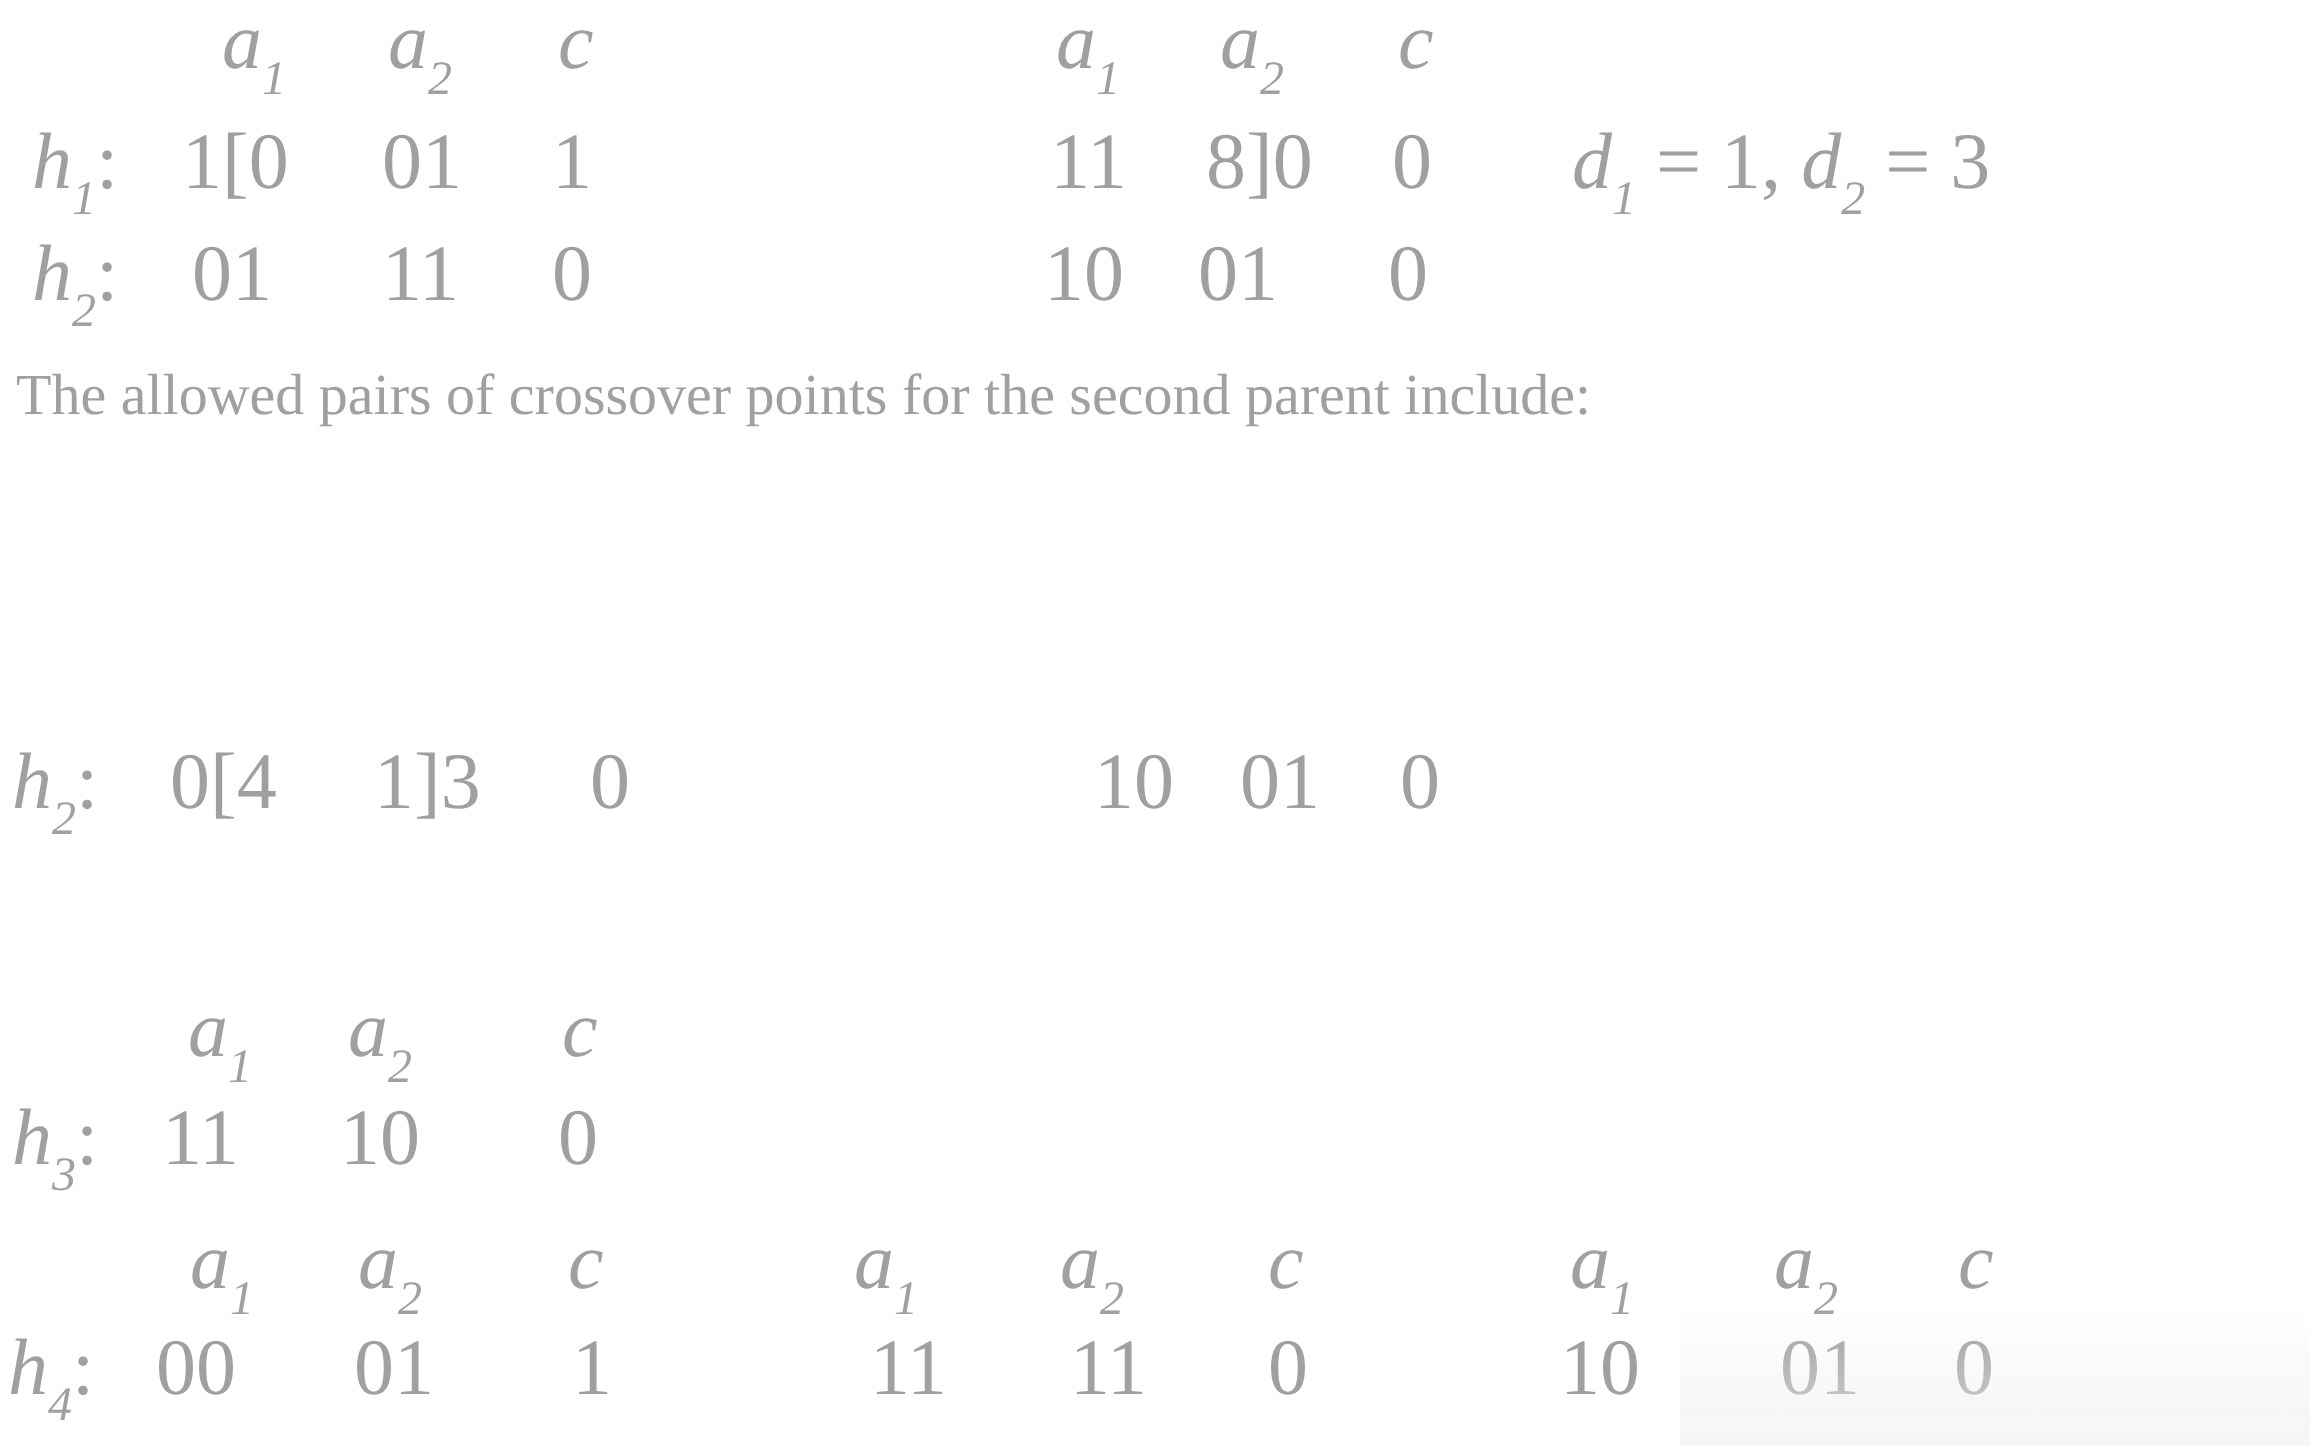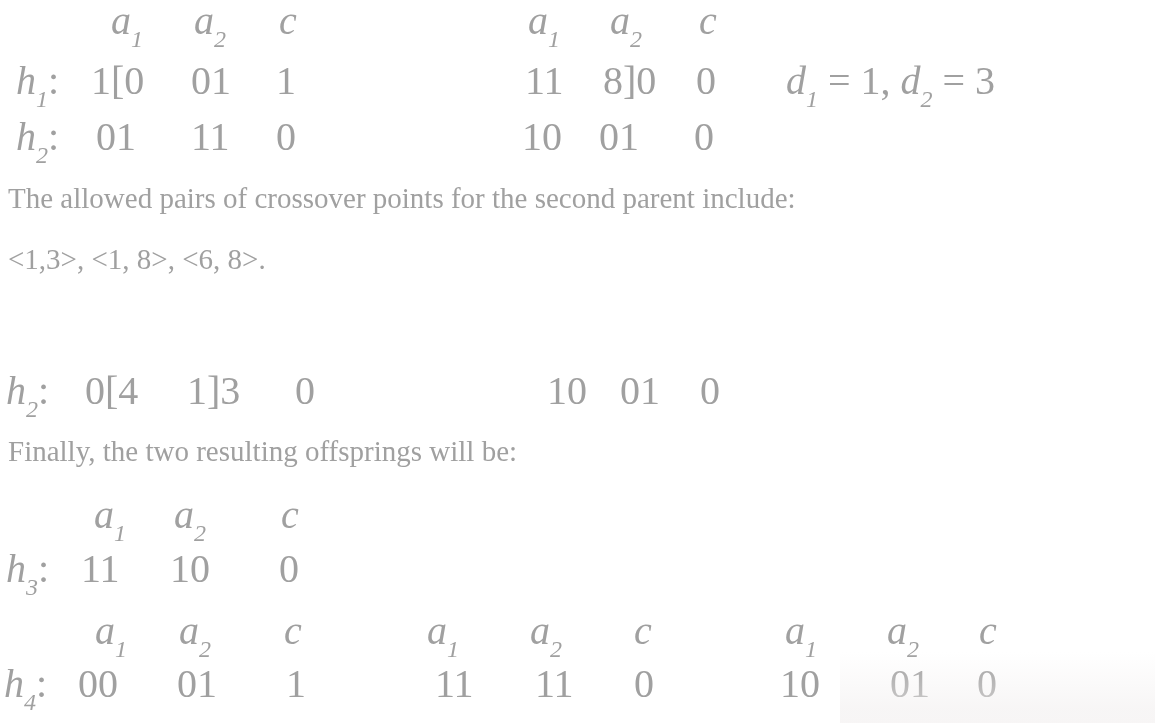--- a/index.html
+++ b/index.html
@@ -56,33 +56,31 @@
     <span class="tok" style="left:16px;top:117px"><i>h</i><sub>2</sub><span>:</span></span>
     <span class="tok" style="left:96px;top:117px">01</span>
     <span class="tok" style="left:191px;top:117px">11</span>
     <span class="tok" style="left:276px;top:117px">0</span>
     <span class="tok" style="left:522px;top:117px">10</span>
     <span class="tok" style="left:599px;top:117px">01</span>
     <span class="tok" style="left:694px;top:117px">0</span>
   </div>
 
   <span class="par" style="left:8px;top:184px">The allowed pairs of crossover points for the second parent include:</span>
-  <span class="par" style="left:8px;top:245px">&lt;1,3&gt;, &lt;1, 8&gt;, &lt;6, 8&gt;.</span>
 
   <div>
     <span class="tok" style="left:6px;top:371px"><i>h</i><sub>2</sub><span>:</span></span>
     <span class="tok" style="left:85px;top:371px">0[4</span>
     <span class="tok" style="left:187px;top:371px">1]3</span>
     <span class="tok" style="left:295px;top:371px">0</span>
     <span class="tok" style="left:547px;top:371px">10</span>
     <span class="tok" style="left:620px;top:371px">01</span>
     <span class="tok" style="left:700px;top:371px">0</span>
   </div>
 
-  <span class="par" style="left:8px;top:437px">Finally, the two resulting offsprings will be:</span>
 
   <div>
     <span class="tok" style="left:94px;top:495px"><i>a</i><sub>1</sub></span>
     <span class="tok" style="left:174px;top:495px"><i>a</i><sub>2</sub></span>
     <span class="tok" style="left:281px;top:495px"><i>c</i><sub></sub></span>
 
     <span class="tok" style="left:6px;top:549px"><i>h</i><sub>3</sub><span>:</span></span>
     <span class="tok" style="left:81px;top:549px">11</span>
     <span class="tok" style="left:170px;top:549px">10</span>
     <span class="tok" style="left:279px;top:549px">0</span>

